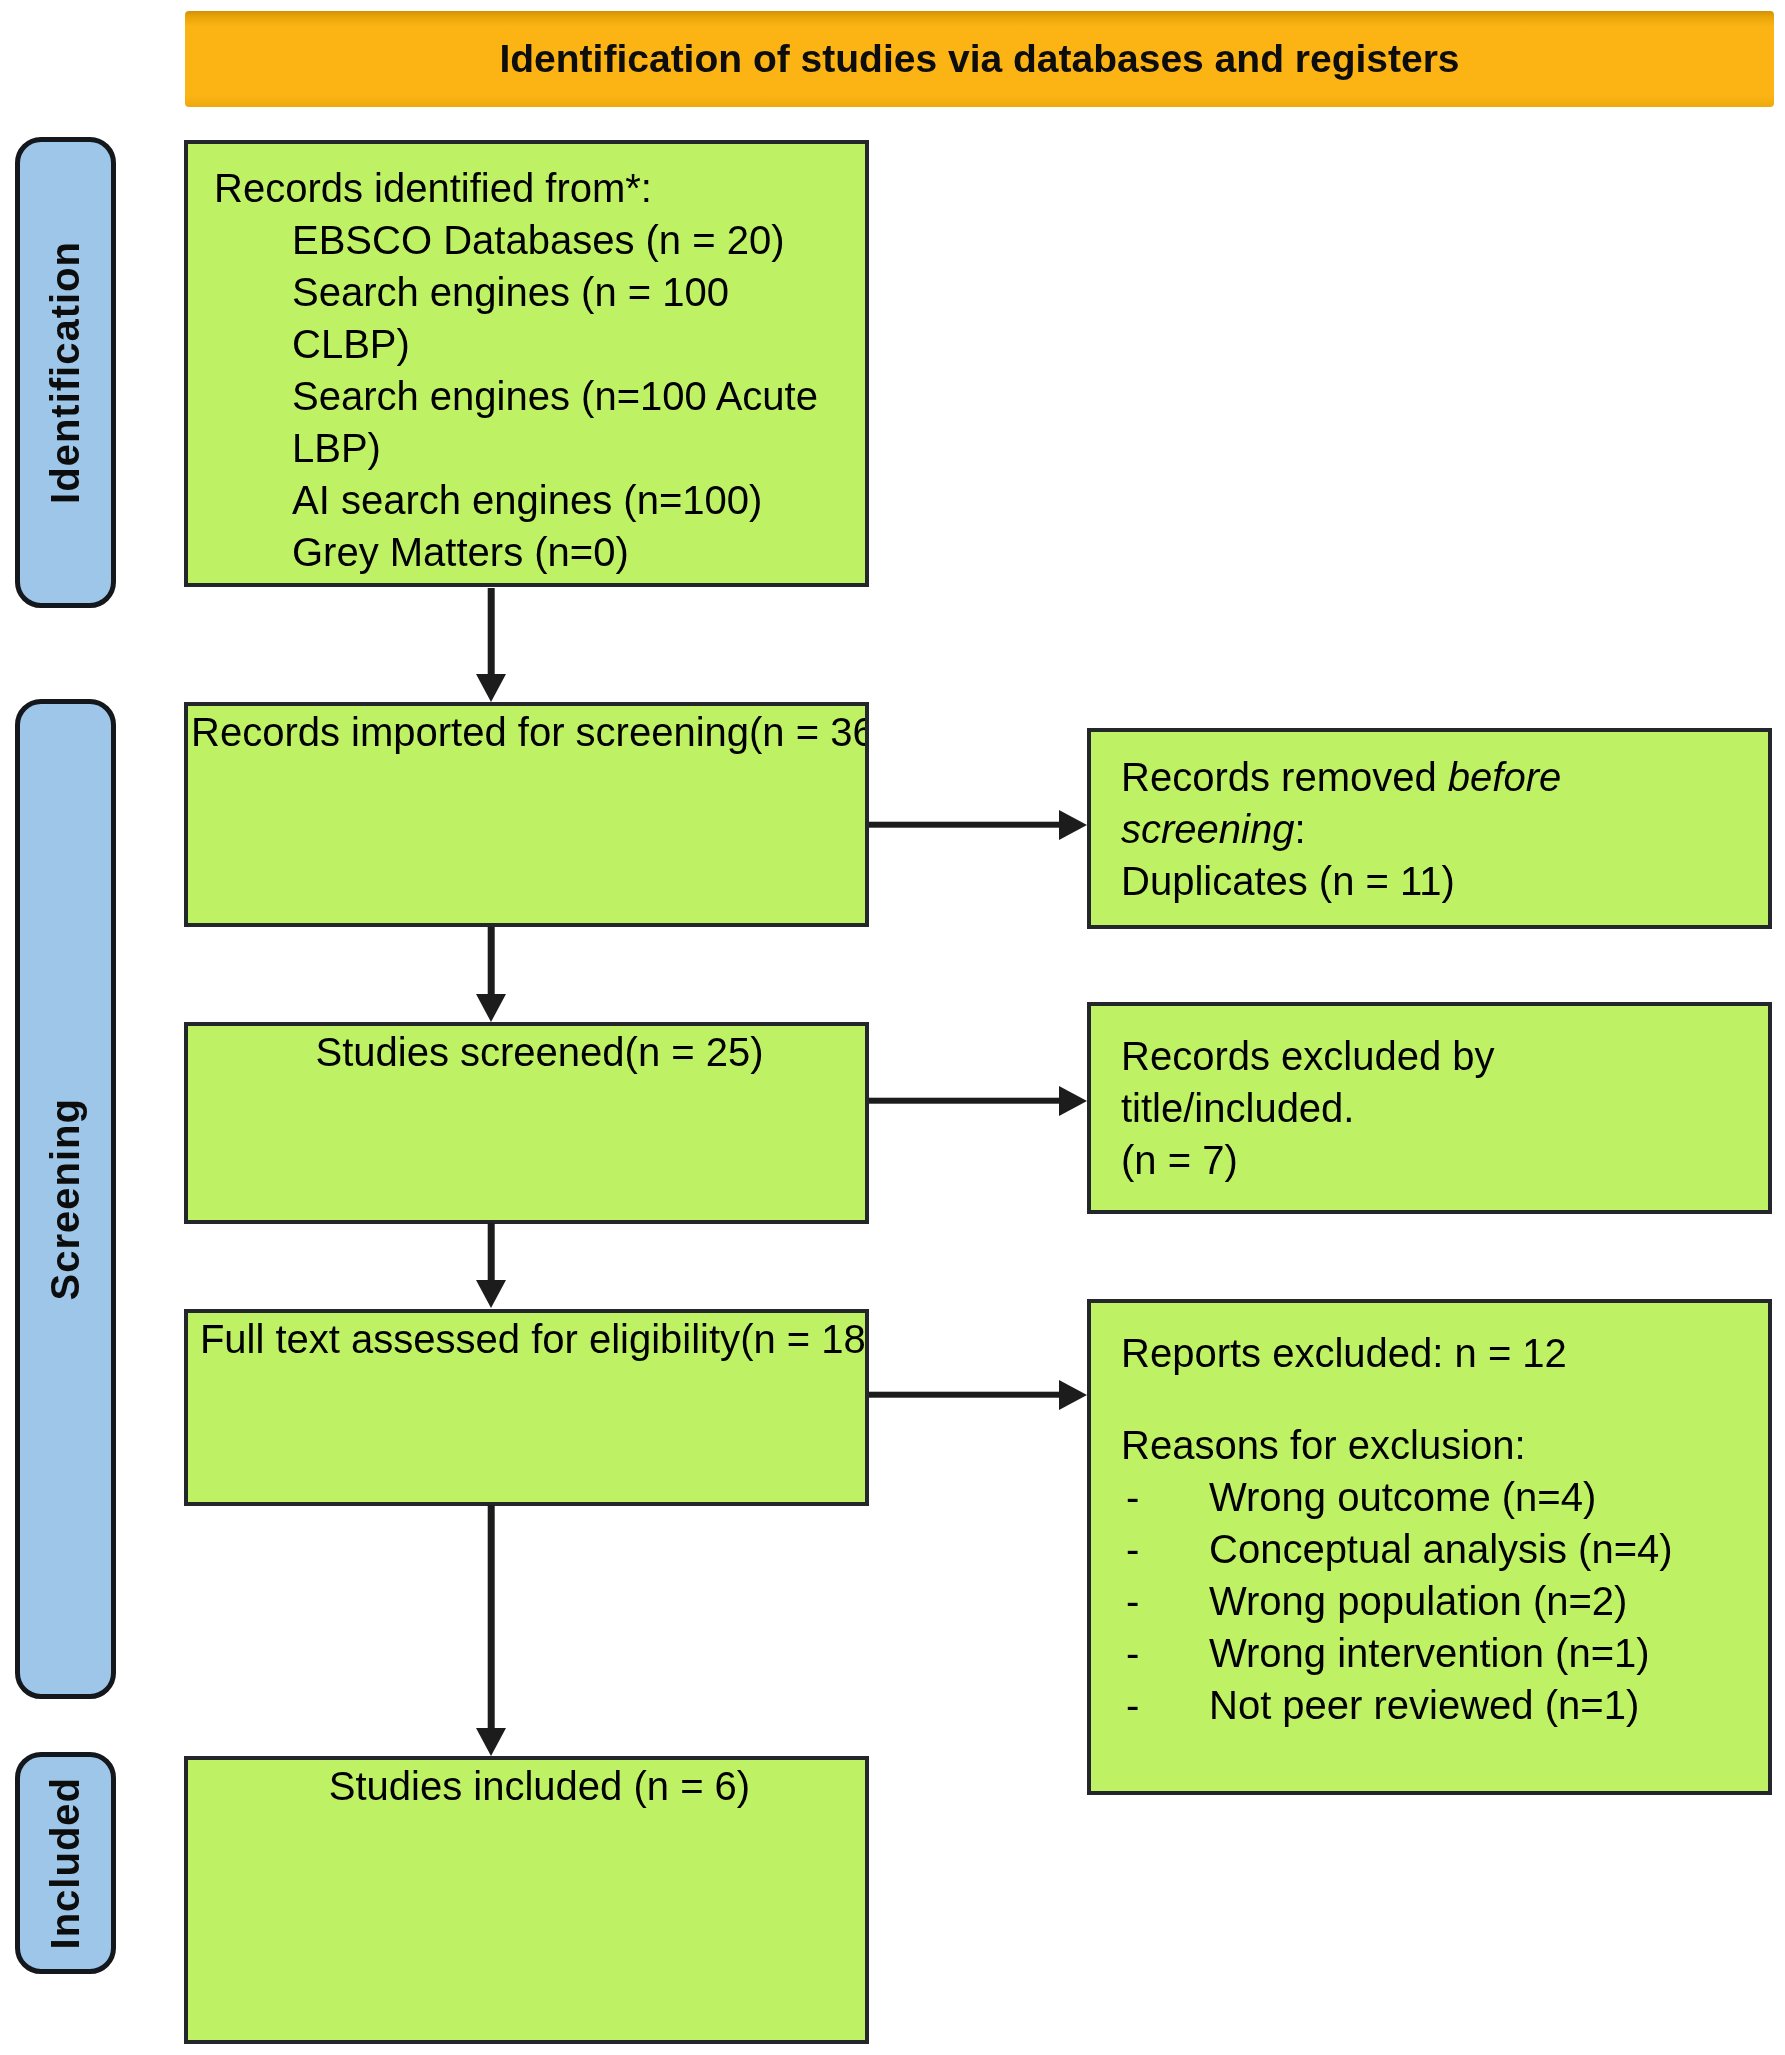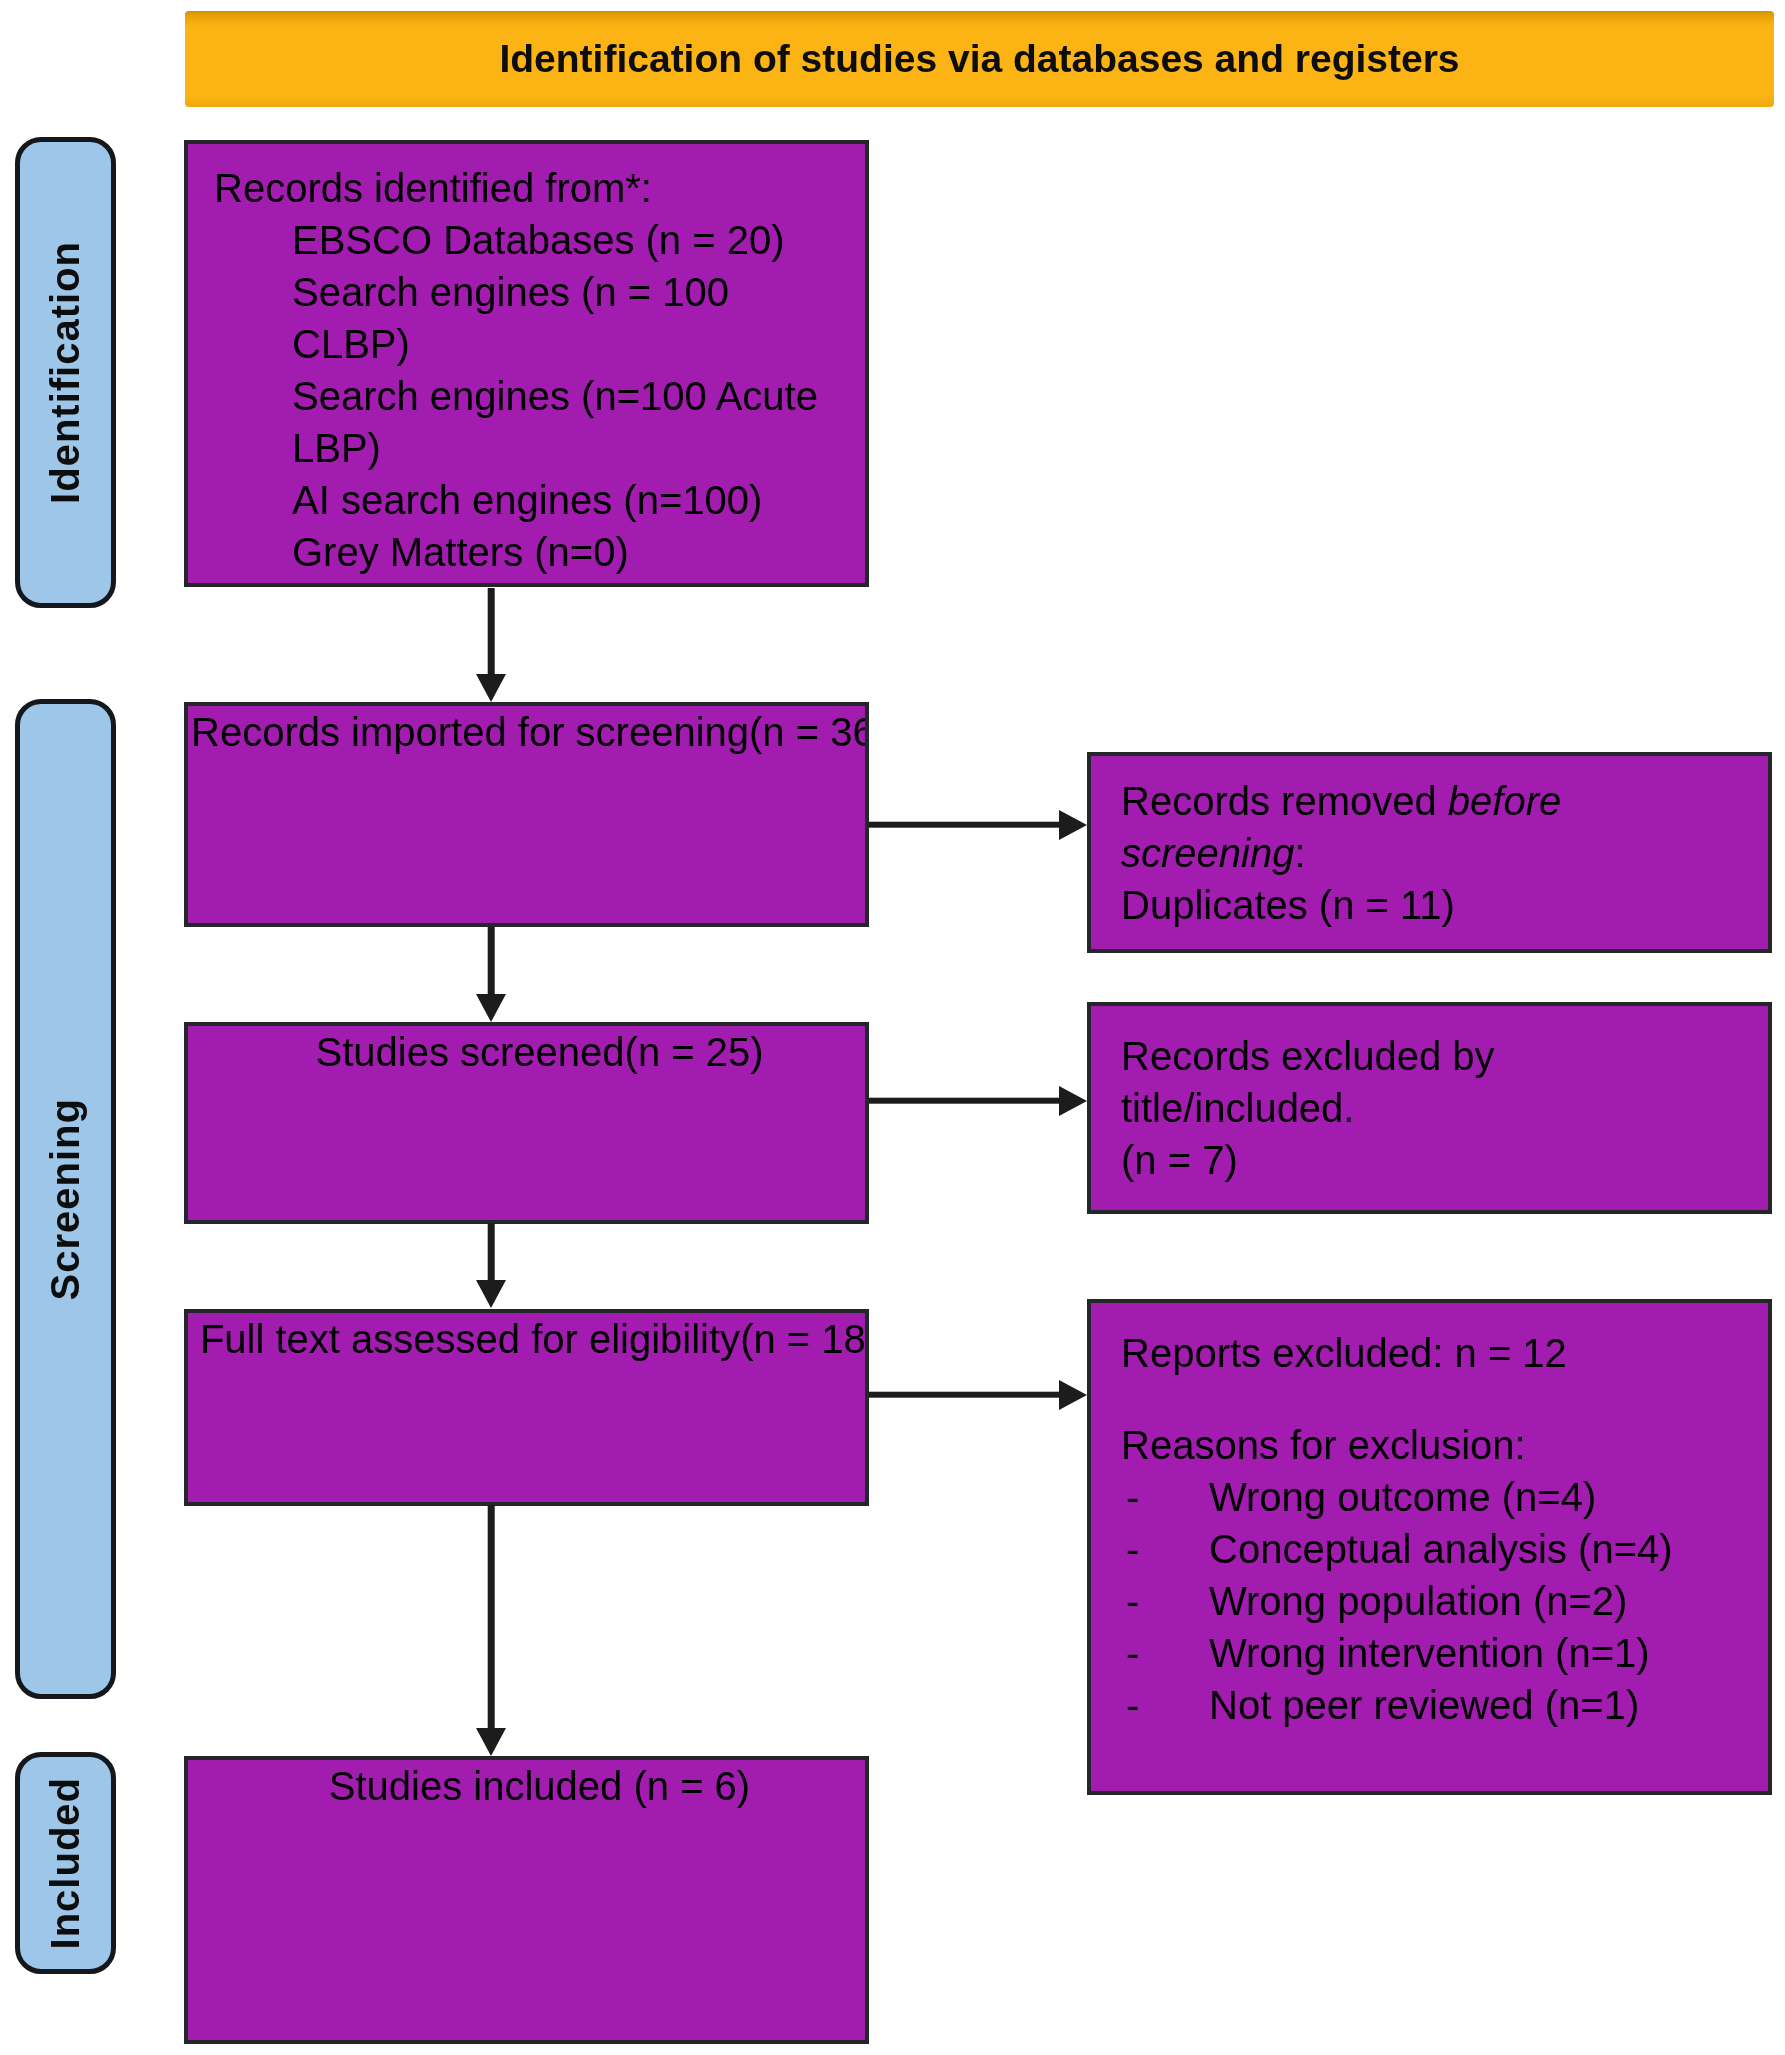--- a/index.html
+++ b/index.html
@@ -39,35 +39,35 @@
   .pill-incl{top:1752px;height:222px;}
   .vtext{
     writing-mode:vertical-rl;
     transform:rotate(180deg);
     font-size:40px;font-weight:bold;letter-spacing:1px;color:#0d0d0d;
     white-space:nowrap;
   }
   
   .wbox{
     position:absolute;
-    background:#a21caf;
+    background:#bef264;
     border:4.5px solid #23262B;
     font-size:40px;line-height:52px;
     overflow:hidden;
   }
   .wbox .line{white-space:nowrap;}
   .leftcol{left:184px;width:685px;}
   .rightcol{left:1087px;width:685px;}
   .box-identified{top:140px;height:447px;padding:18px 10px 0 26px;}
   .box-identified .line.ind{padding-left:78px;}
   .box-imported{top:702px;height:225px;}
   .box-screened{top:1022px;height:202px;}
   .box-fulltext{top:1309px;height:197px;}
   .box-included{top:1756px;height:288px;}
-  .box-removed{top:728px;height:201px;margin-top:24px;}
+  .box-removed{top:728px;height:201px;}
   .box-excluded-ta{top:1002px;height:212px;}
   .box-reports{top:1299px;height:496px;padding:24px 10px 0 30px;}
   .vcenter{display:flex;flex-direction:row;justify-content:center;padding-left:26px;}
   .vcenter-r{display:flex;flex-direction:column;justify-content:center;padding-left:30px;}
   .italic{font-style:italic;}
   .reason{display:flex;}
   .reason .dash{width:88px;flex:0 0 88px;padding-left:5px;}
   .reasons-title{margin-top:40px;}
   
   .arrow-v{position:absolute;width:30px;}

